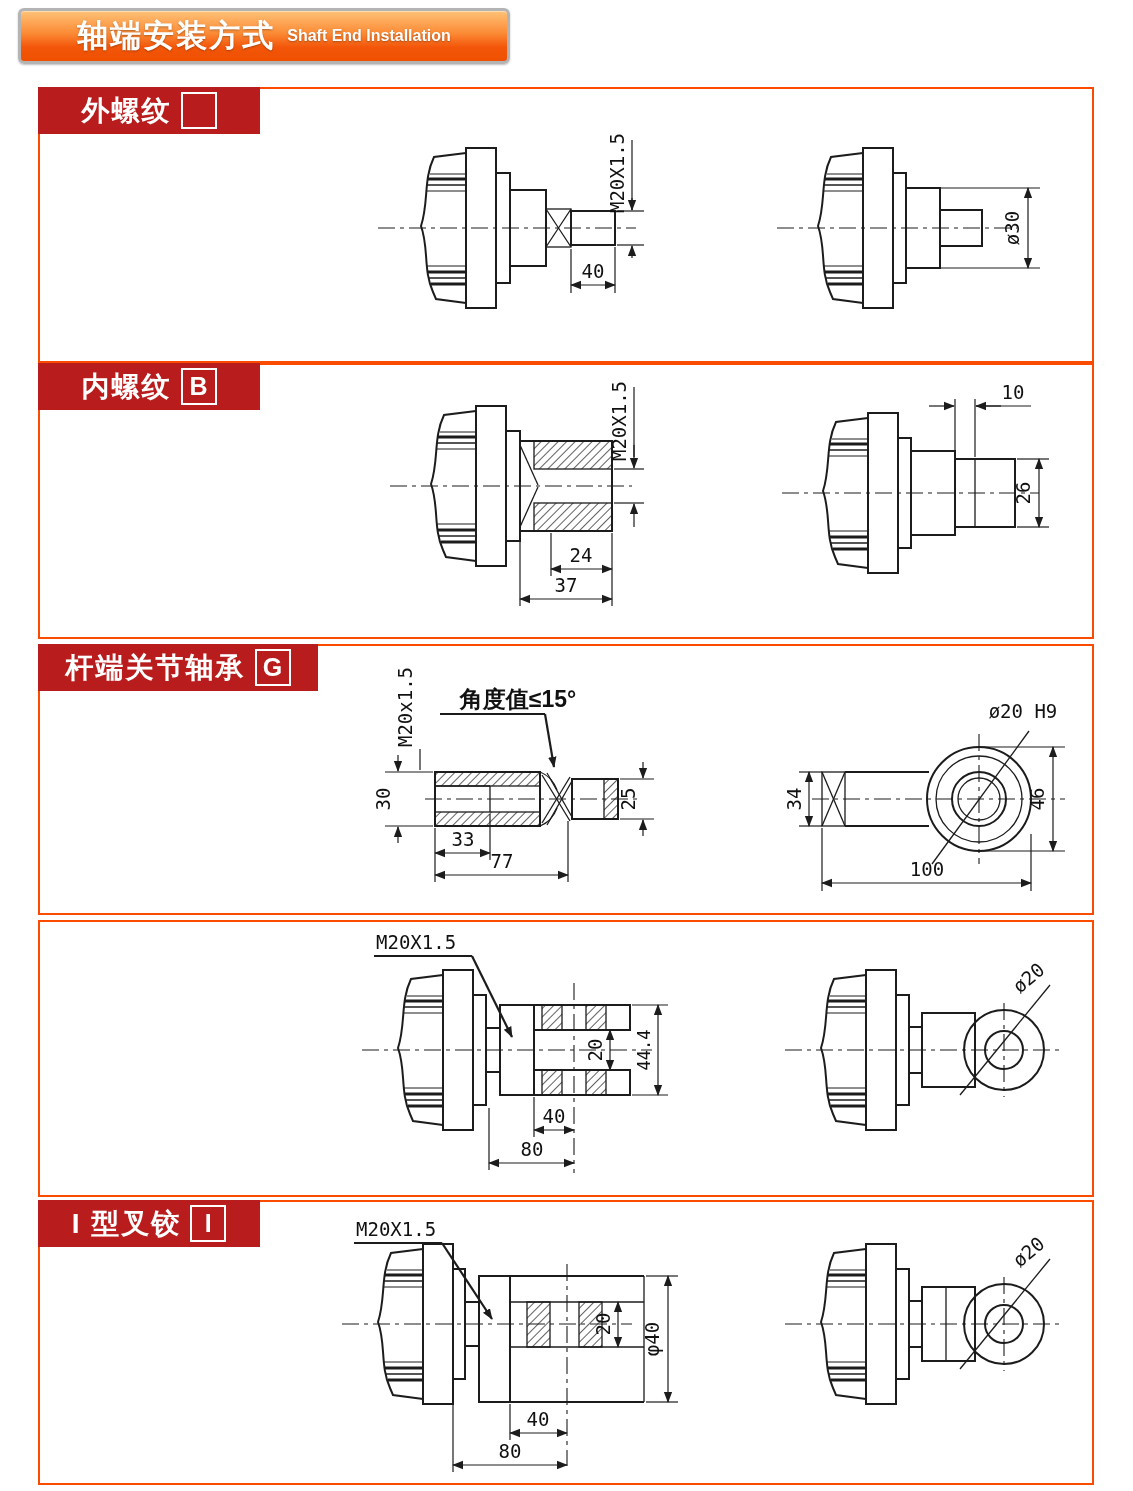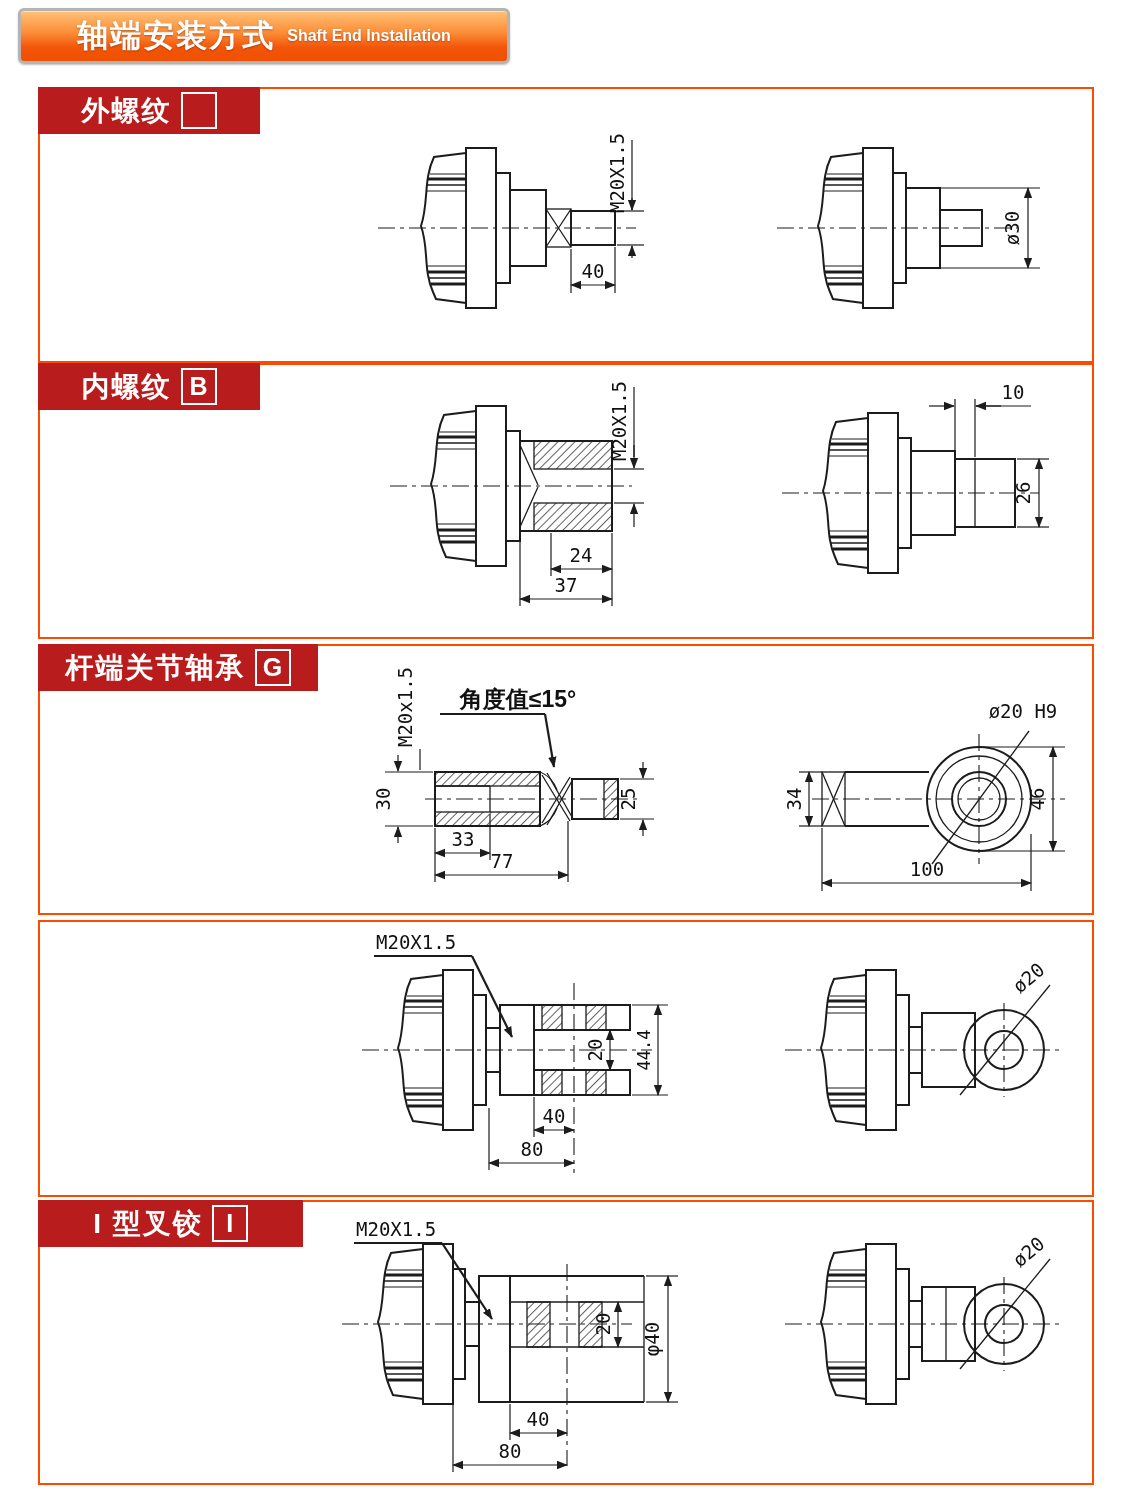--- a/index.html
+++ b/index.html
@@ -288,21 +288,21 @@
         <line class="ctr" x1="5" y1="95" x2="280" y2="95"></line>
       </g>
       <g>
         <line class="tl" x1="180" y1="140" x2="270" y2="30"></line>
         <text class="dt" x="253" y="28" transform="rotate(-40 253 28)">ø20</text>
       </g>
     </svg>
   </div>
 
   <div class="sec" style="top:1200px;height:281px">
-    <div class="tab" style="width:265px">
+    <div class="tab" style="width:222px">
       <span class="t">I 型叉铰</span>
       <span class="code">I</span>
     </div>
     <svg class="draw" style="left:302px;top:12px" width="350" height="268" viewBox="0 0 350 268">
       <g>
         <use href="#cadbody" transform="translate(5,30)"></use>
         <rect class="ol" x="111" y="55" width="12" height="110"></rect>
         <rect class="ol" x="123" y="88" width="14" height="44"></rect>
         <rect class="ol" x="137" y="62" width="31" height="126"></rect>
         <line class="ol" x1="168" y1="62" x2="302" y2="62"></line>

